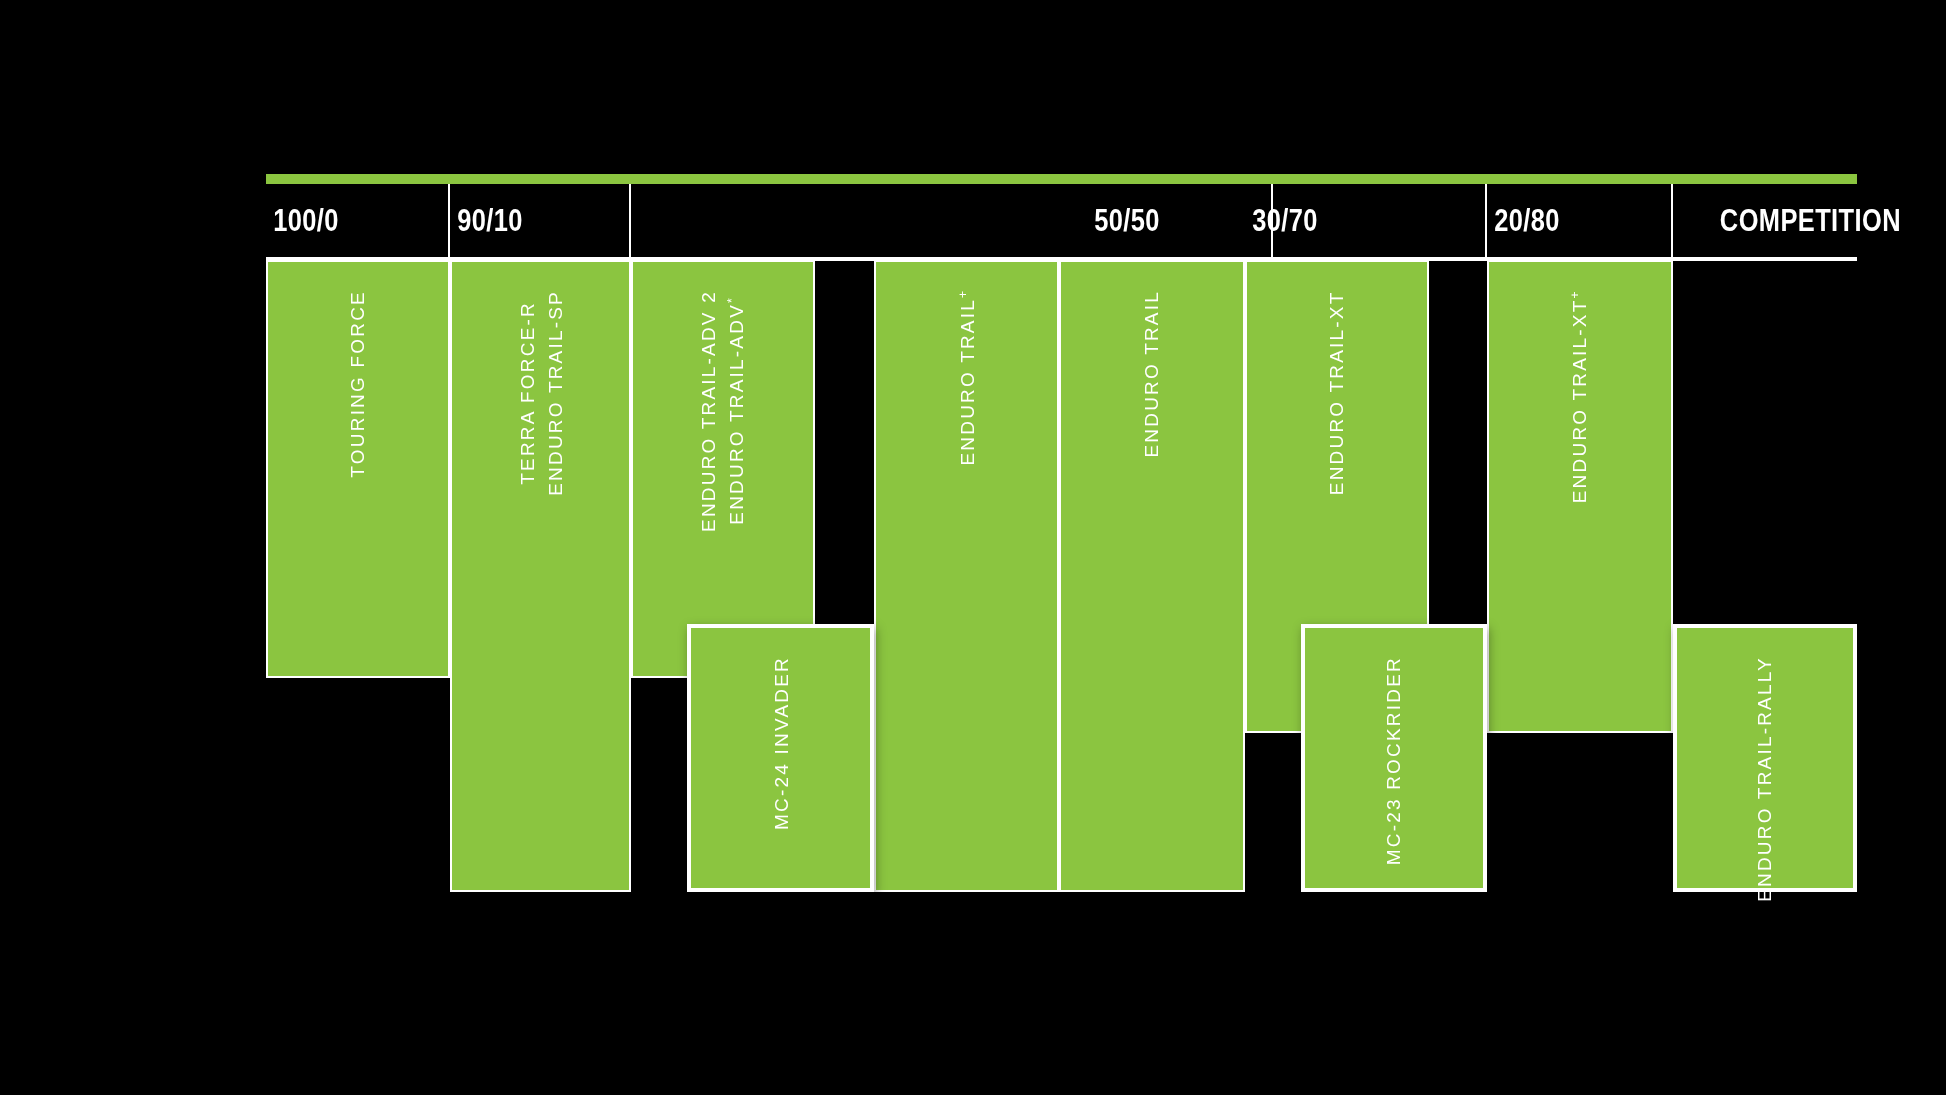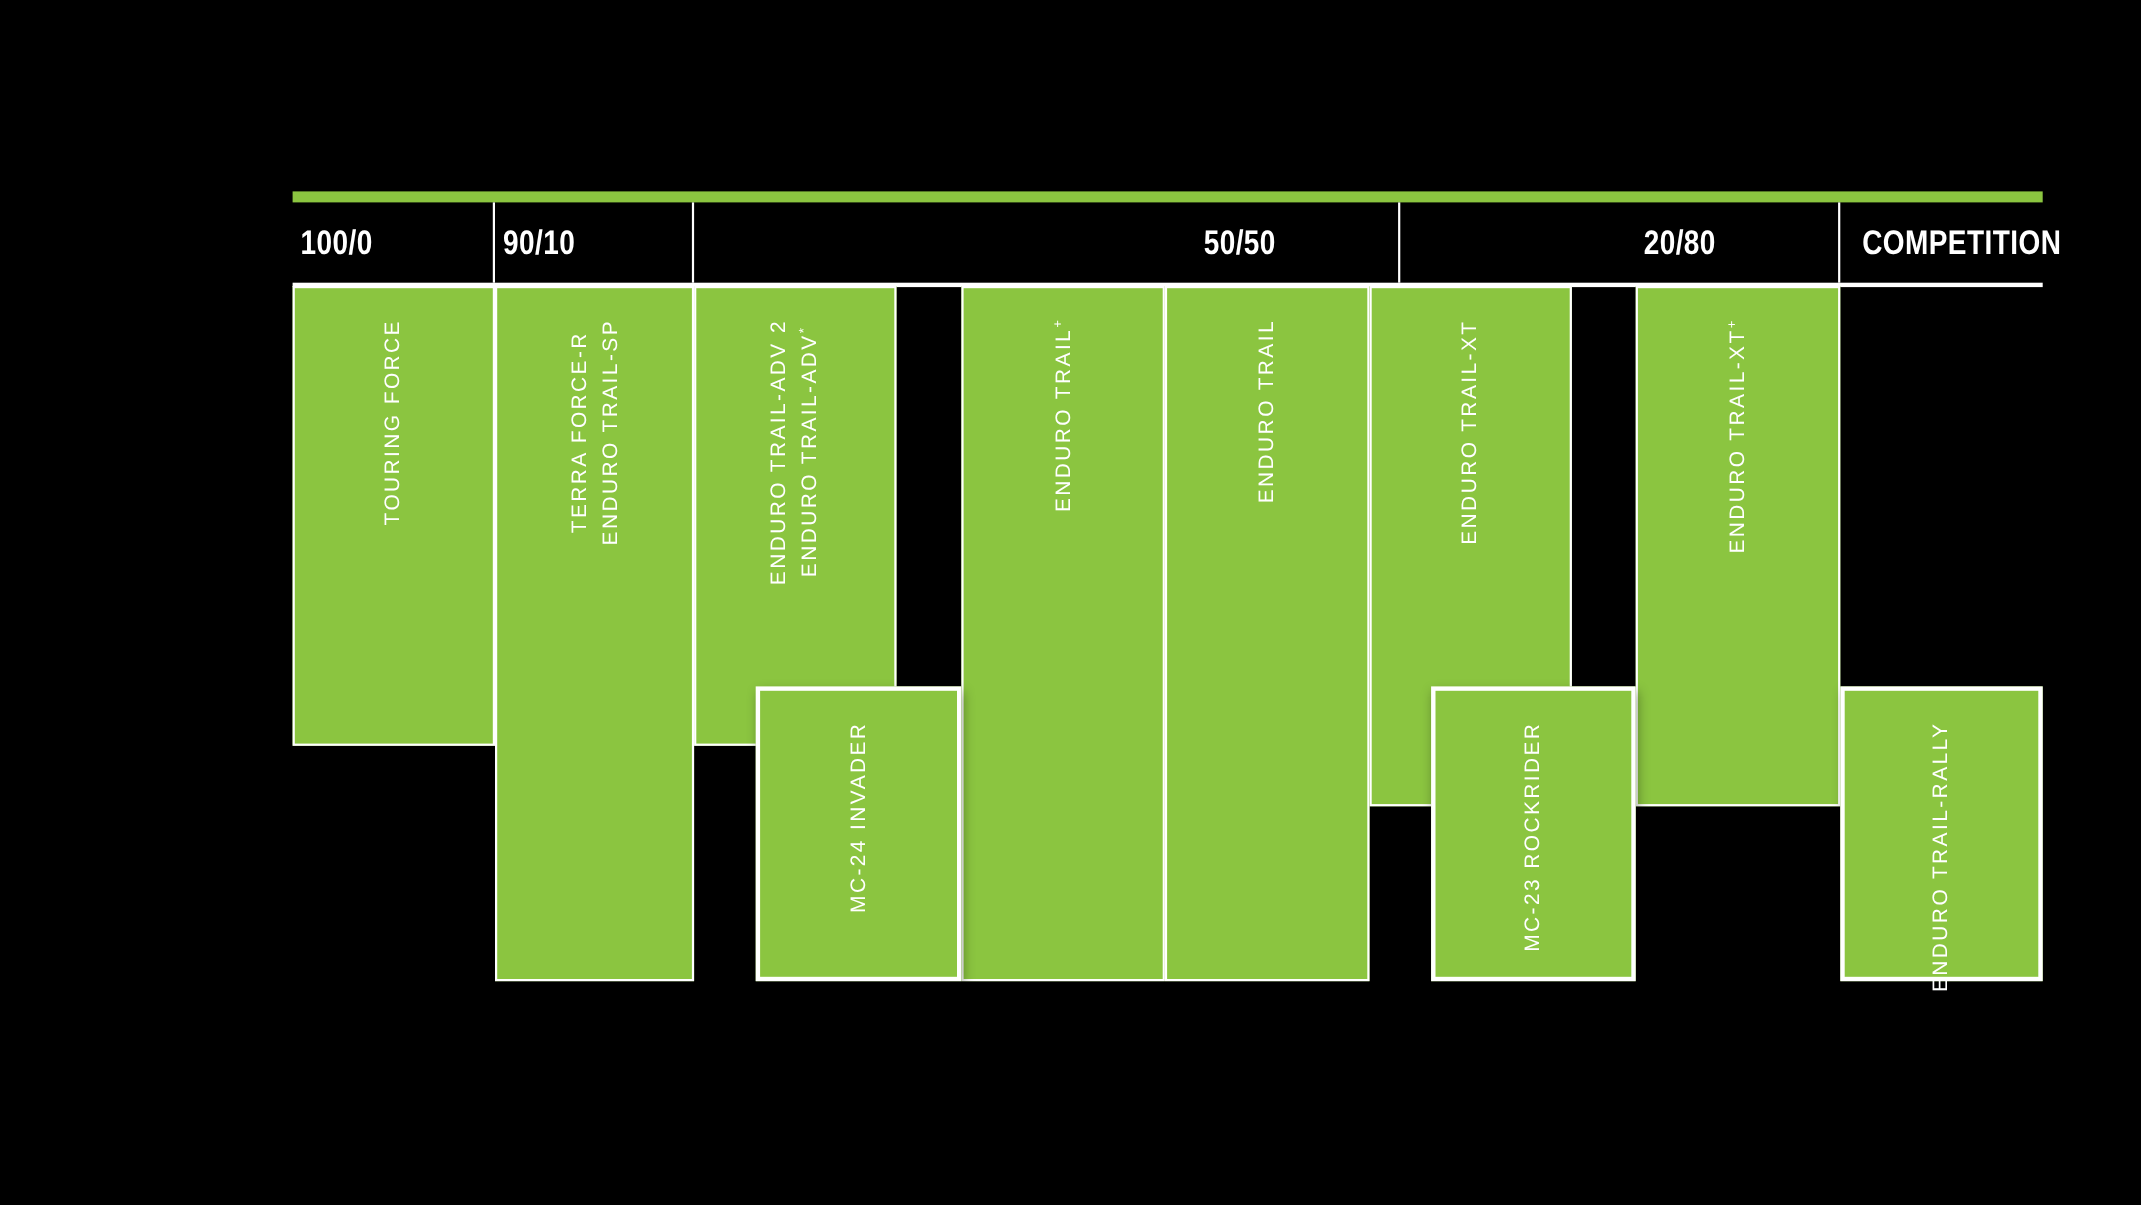--- a/index.html
+++ b/index.html
@@ -53,24 +53,27 @@
   <div class="header-row" id="header-row" style="left: 266px; top: 184px; width: 1591px; height: 73px;">
       <div class="header-cell has-divider" style="left: 0px; width: 184px;">
         <span class="t">100/0</span>
       </div>
       <div class="header-cell has-divider" style="left: 184px; width: 181px;">
         <span class="t">90/10</span>
       </div>
       <div class="header-cell has-divider" style="left: 793px; width: 186px; margin-left: 28px;">
         <span class="t">50/50</span>
       </div>
+      <div class="header-cell has-divider" style="left: 979px; width: 242px;">
+        <span class="t">30/70</span>
+      </div>
       <div class="header-cell has-divider" style="left: 1221px; width: 186px;">
         <span class="t">20/80</span>
       </div>
-      <div class="header-cell" style="left: 1407px; width: 184px;">
+      <div class="header-cell" style="left: 1407px; width: 184px; padding-left: 27px;">
         <span class="t">COMPETITION</span>
       </div>
     </div>
   <div id="chart-area">
       <div class="block" style="left: 266px; top: 260px; width: 184px; height: 418px;">
         <div class="rot" style="width: 414px; height: 180px;">
           <div class="label">
             <div><span>TOURING FORCE</span></div>
           </div>
         </div>

